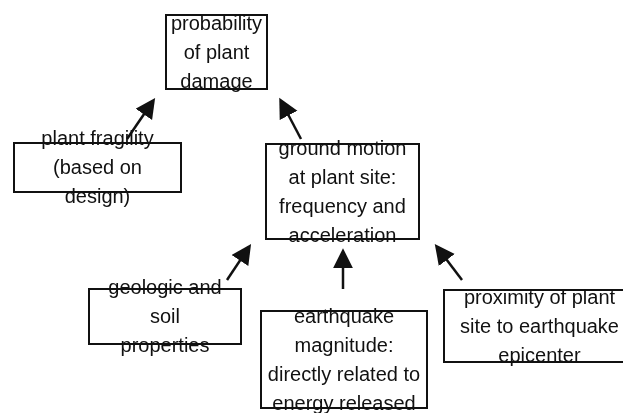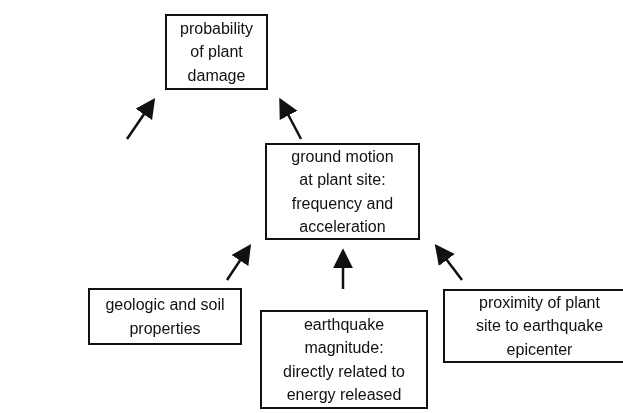--- a/index.html
+++ b/index.html
@@ -25,21 +25,21 @@
   .node {
     position: absolute;
     box-sizing: border-box;
     border: 2px solid #111111;
     background: #ffffff;
     display: flex;
     align-items: center;
     justify-content: center;
     text-align: center;
     color: #111111;
-    font-size: 16px;
+    font-size: 20px;
     line-height: 1.45;
     white-space: pre-line;
     padding: 2px 4px;
   }
   .node-probability   { left: 165px; top: 14px;  width: 103px; height: 76px; }
   .node-fragility     { left: 13px;  top: 142px; width: 169px; height: 51px; }
   .node-ground-motion { left: 265px; top: 143px; width: 155px; height: 97px; }
   .node-geologic      { left: 88px;  top: 288px; width: 154px; height: 57px; }
   .node-magnitude     { left: 260px; top: 310px; width: 168px; height: 99px; }
   .node-proximity     { left: 443px; top: 289px; width: 193px; height: 74px; }
@@ -61,20 +61,24 @@
     <line x1="343" y1="289" x2="343" y2="252" stroke="#111111" stroke-width="2.5" marker-end="url(#arrowhead)"></line>
     <line x1="462" y1="280" x2="437" y2="247" stroke="#111111" stroke-width="2.5" marker-end="url(#arrowhead)"></line>
   </svg>
 
   <div class="node node-probability">
     <span>probability
 of plant
 damage</span>
   </div>
 
+  <div class="node node-fragility">
+    <span>plant fragility
+(based on design)</span>
+  </div>
 
   <div class="node node-geologic">
     <span>geologic and soil
 properties</span>
   </div>
 
   <div class="node node-ground-motion">
     <span>ground motion
 at plant site:
 frequency and

